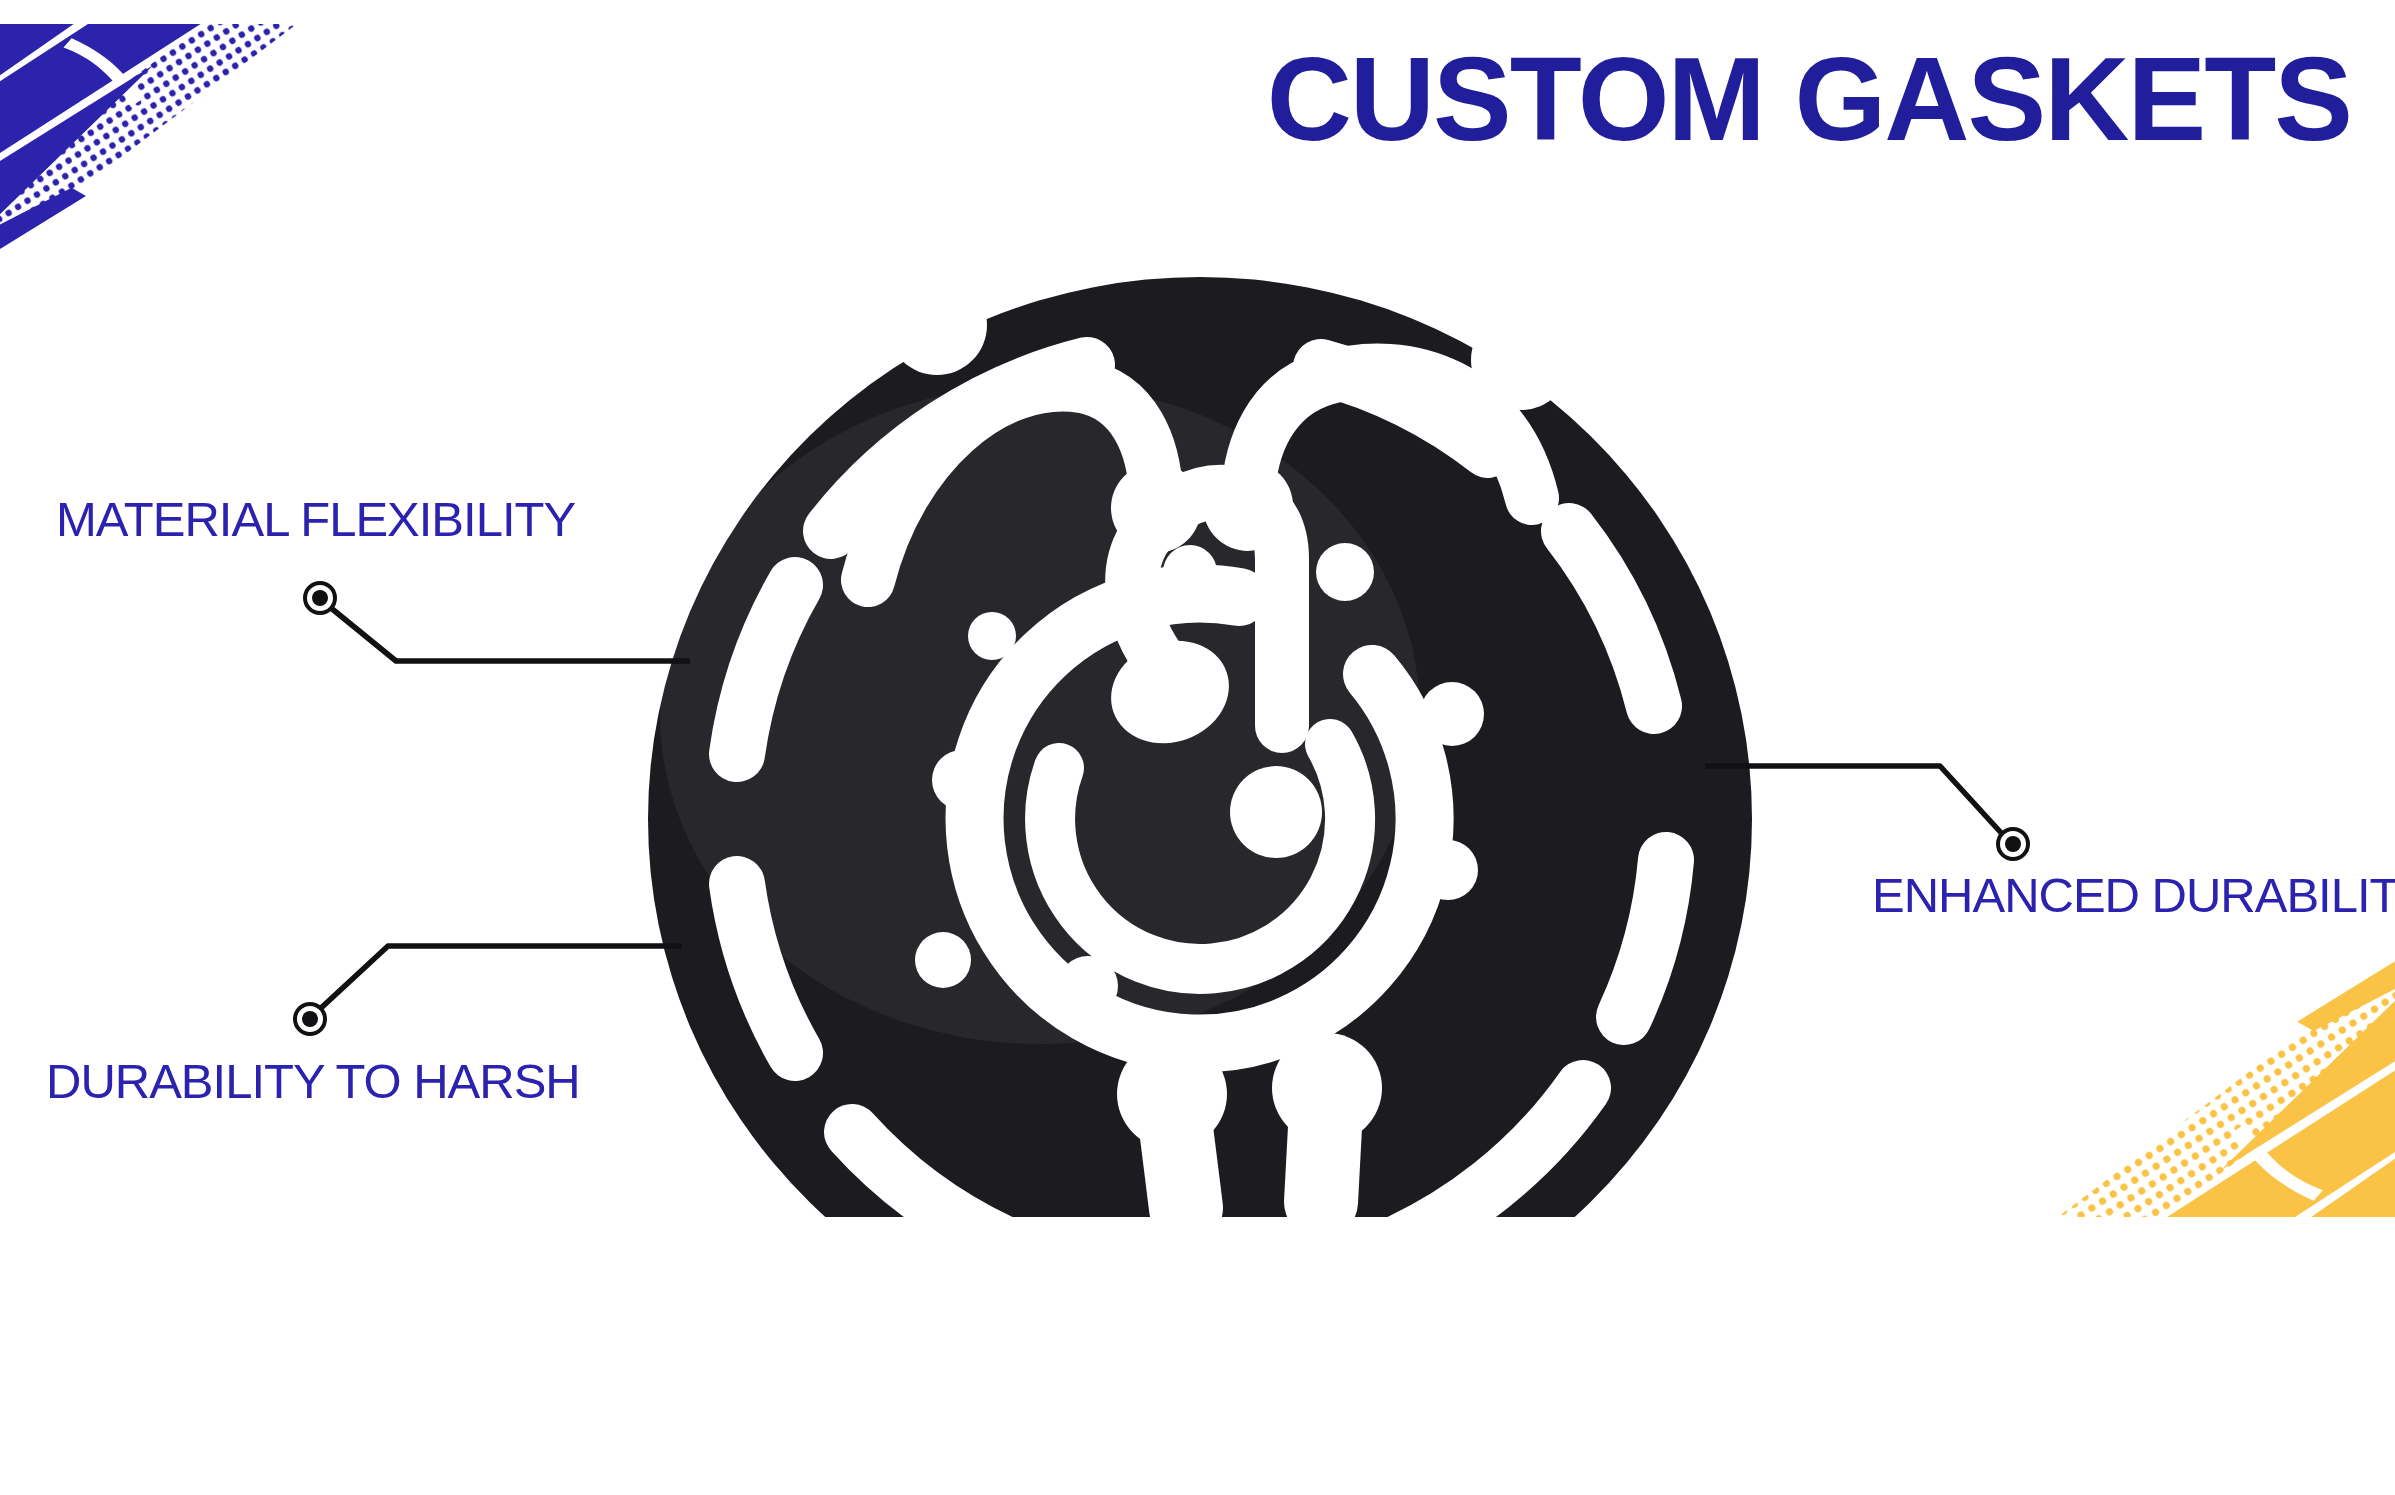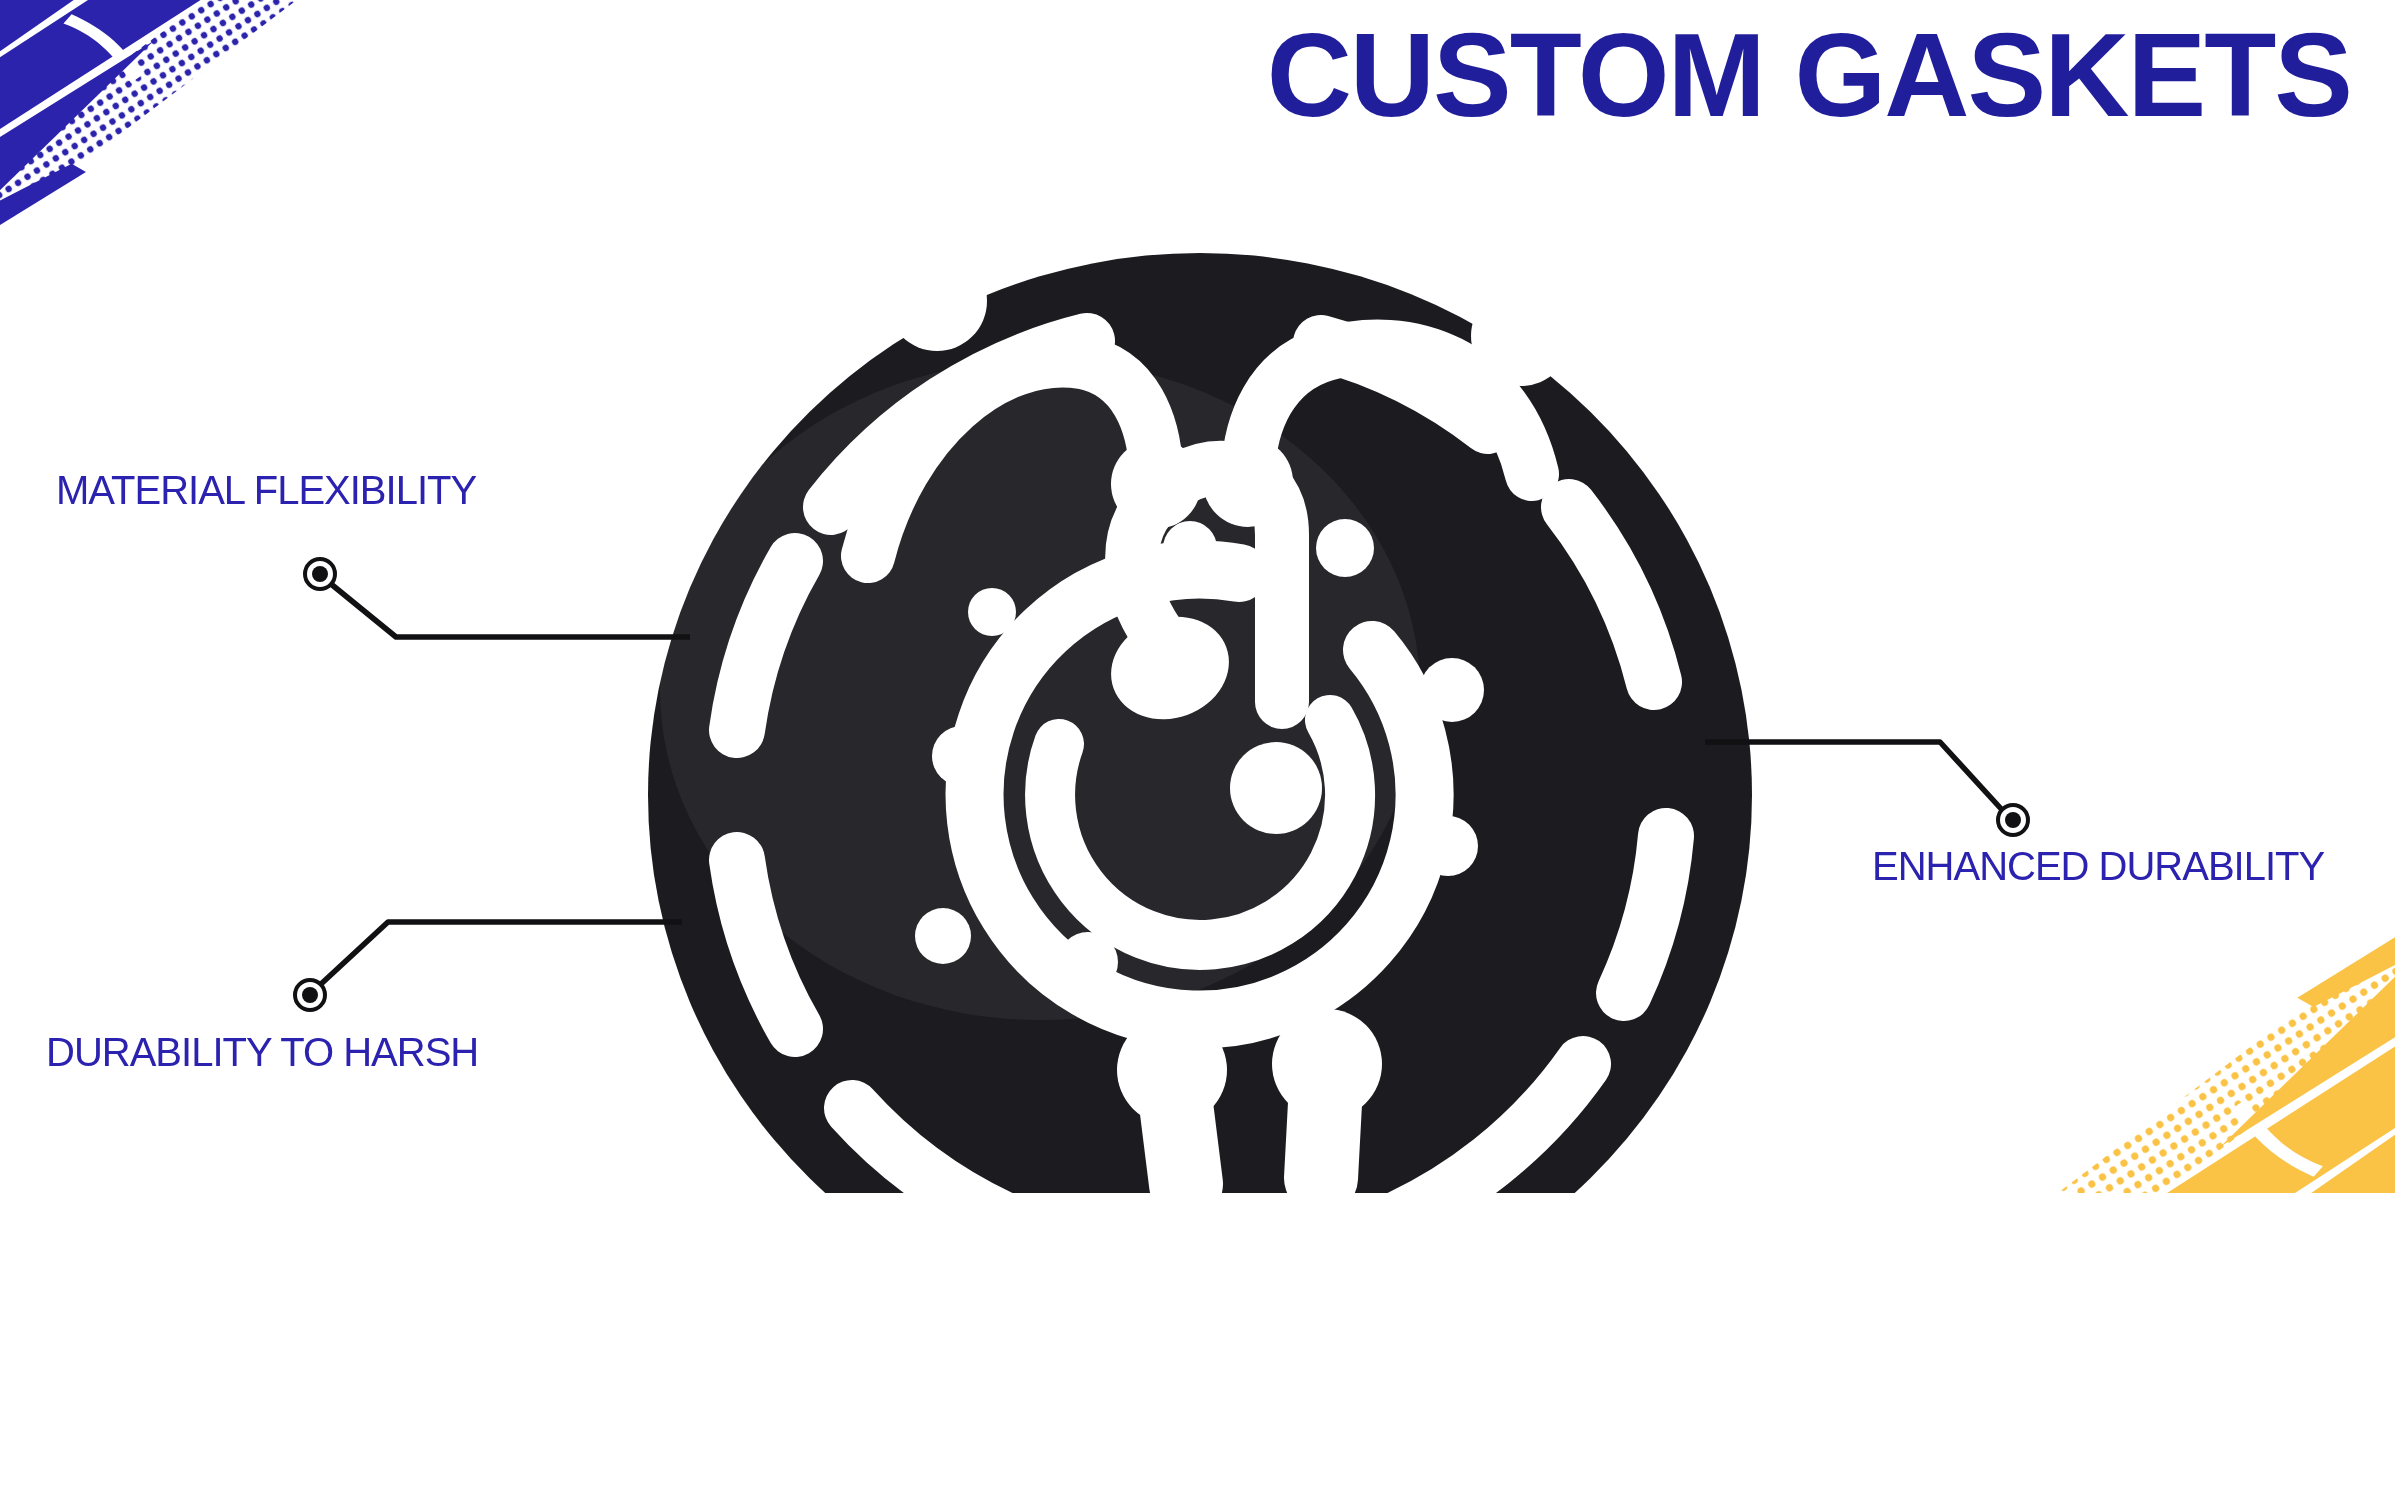--- a/index.html
+++ b/index.html
@@ -1,35 +1,35 @@
 <!DOCTYPE html>
 <html style="--title: #211E9C; --label: #2B22AF; --corner-blue: #2B23AC; --corner-yellow: #FAC346; --gasket-dark: #1C1B20; --connector: #111114; --background: #FFFFFF;"><head>
 <meta charset="utf-8">
 <style>
   :root{
     --title:#211E9C; --label:#2B22AF; --corner-blue:#2B23AC; --corner-yellow:#FAC346;
     --gasket-dark:#1C1B20; --connector:#111114; --background:#FFFFFF;
   }
   *{box-sizing:border-box;}
   body{margin:0;background:var(--background);font-family:"Liberation Sans","DejaVu Sans",sans-serif;}
-  .stage{position:relative;width:2395px;height:1193px;background:var(--background);overflow:hidden;}
+  .stage{position:relative;width:2395px;height:1193px;background:var(--background);overflow:hidden;margin-top:24px;}
 
   .corner{position:absolute;pointer-events:none;}
   .corner-tl{left:0;top:0;width:440px;height:440px;color:var(--corner-blue);}
   .corner-br{right:0;bottom:0;width:500px;height:500px;color:var(--corner-yellow);}
 
   .page-title{
     position:absolute;top:16px;right:44px;margin:0;
     font-size:118px;font-weight:800;letter-spacing:-2px;line-height:1;
     color:var(--title);white-space:nowrap;
   }
 
   .callout-label{
     position:absolute;color:var(--label);
-    font-size:40px;font-weight:500;letter-spacing:-1px;line-height:1.2;white-space:nowrap;
+    font-size:49px;font-weight:500;letter-spacing:-1px;line-height:1.2;white-space:nowrap;
   }
   .callout-material{left:56px;top:466px;}
   .callout-resistance{left:46px;top:1028px;}
   .callout-durability{left:1872px;top:842px;}
 
   .scene{position:absolute;left:0;top:0;width:2395px;height:1495px;}
 
   .cut-stroke{fill:none;stroke:#fff;stroke-linecap:round;}
   .cut-fill{fill:#fff;stroke:none;}
   .conn{fill:none;stroke:var(--connector);stroke-width:5.5;stroke-linejoin:round;}

